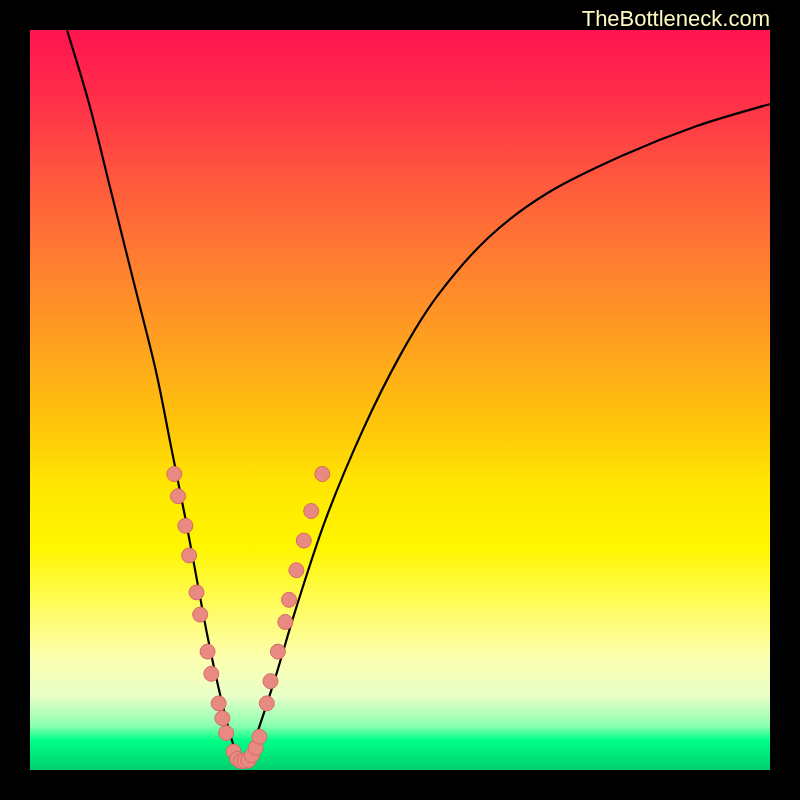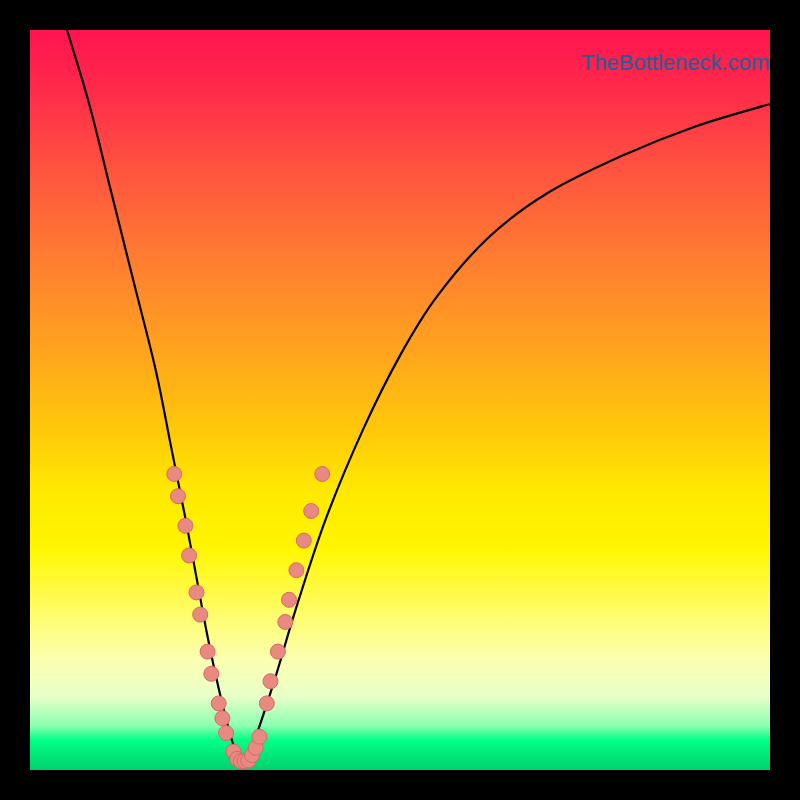--- a/index.html
+++ b/index.html
@@ -25,25 +25,24 @@
       #e8ffc8 90%,
       #8cffb0 94%,
       #00ff88 96%,
       #00e878 98%,
       #00d070 100%);
   }
   .watermark {
     position: absolute;
     top: 6px;
     right: 30px;
-    color: #0369a1;
+    color: #fef9c3;
     font-size: 22px;
     font-weight: 500;
     z-index: 5;
-    margin-top: 44px;
   }
   svg.curve-layer {
     position: absolute;
     left: 0; top: 0;
     width: 740px; height: 740px;
     overflow: visible;
   }
   .dot {
     fill: #e88a82;
     stroke: #d86a62;

